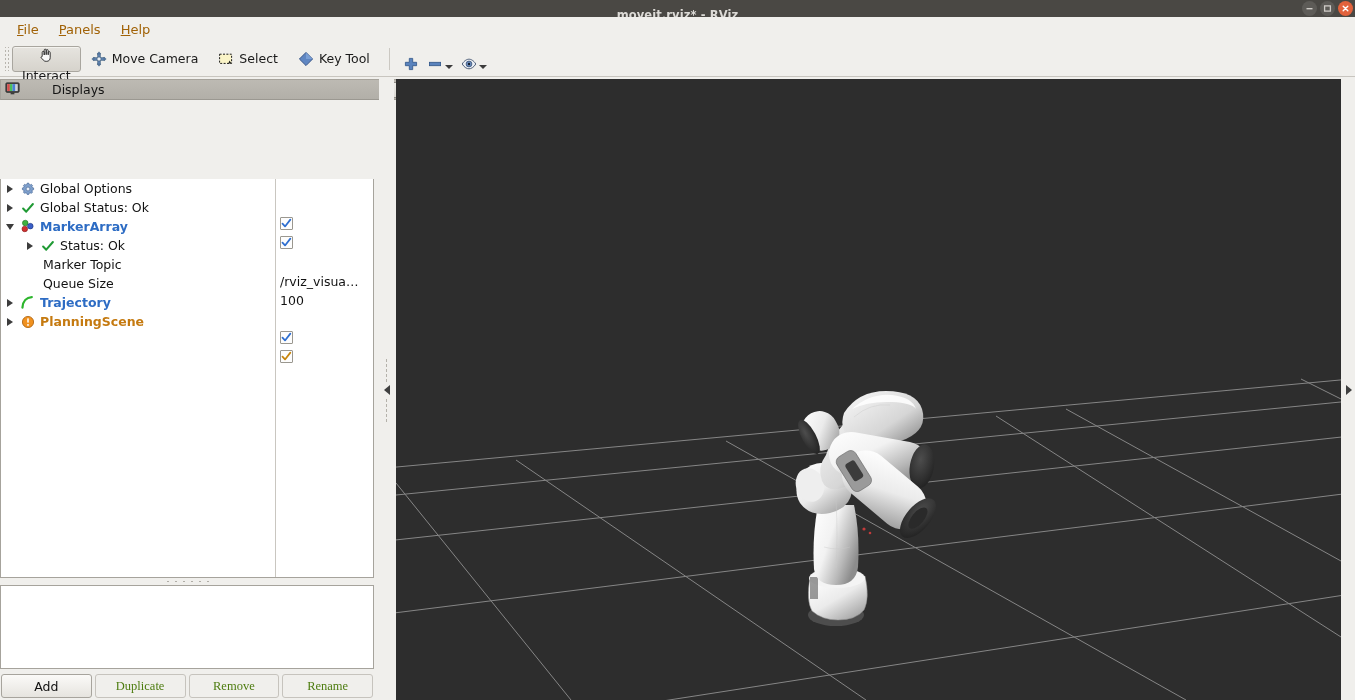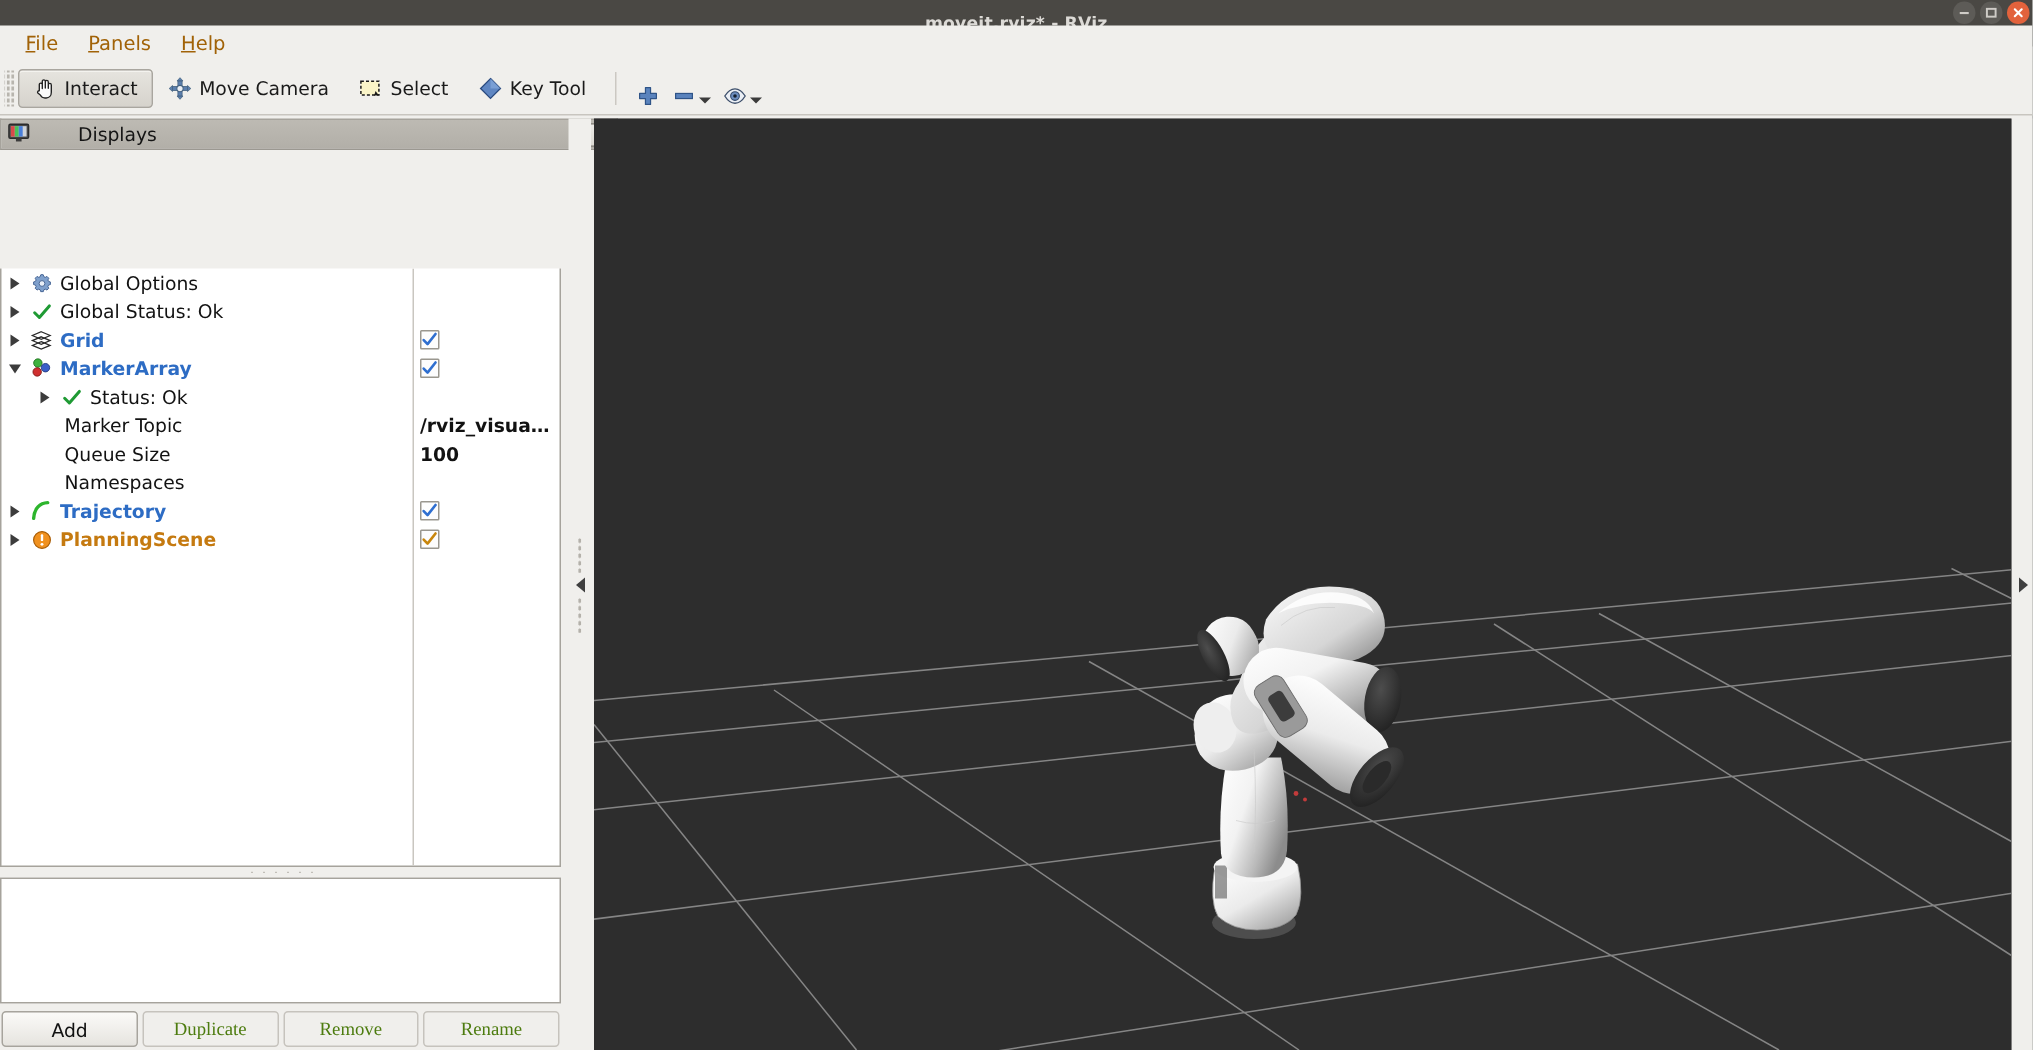--- a/index.html
+++ b/index.html
@@ -50,20 +50,21 @@
     background-size:3px 4px;background-position:1px 2px;background-repeat:repeat;}
   .tool{
     display:flex;align-items:center;gap:5px;height:26px;padding:0 9px;
     font-size:12.5px;border:1px solid transparent;border-radius:3px;cursor:default;
     white-space:nowrap;
   }
   .tool.active{
     background:linear-gradient(#e6e4df,#d6d3cc);
     border:1px solid #a9a69f;
     box-shadow:inset 0 1px 0 #f4f3ef;
+    flex-direction:column;
   }
   .tb-sep{width:1px;height:22px;background:#cbc8c2;margin:0 9px;}
   .tool-icon{width:16px;height:16px;display:flex;align-items:center;justify-content:center;}
   .tb-drop{
     display:flex;align-items:flex-end;height:26px;padding:0 4px;cursor:default;
   }
   .caret{width:0;height:0;border-left:4px solid transparent;border-right:4px solid transparent;
     border-top:4px solid #3b3b3b;margin-left:2px;margin-bottom:3px;}
 
   
@@ -97,21 +98,21 @@
   .arrow i{display:block;width:0;height:0;}
   .arrow.closed i{border-top:4.5px solid transparent;border-bottom:4.5px solid transparent;border-left:6px solid #3c3c3c;}
   .arrow.open i{border-left:4.5px solid transparent;border-right:4.5px solid transparent;border-top:6px solid #3c3c3c;}
   .ticon{width:19px;display:flex;justify-content:center;align-items:center;flex:none;}
   .tlabel{padding-left:3px;}
   .tlabel.plain{color:#121212;}
   .tlabel.blue{color:#2d6cc4;font-weight:bold;}
   .tlabel.orange{color:#c57a10;font-weight:bold;}
   .indent1{padding-left:20px;text-align:center;}
   .indent2{padding-left:39px;}
-  .vrow{height:19px;display:flex;align-items:center;padding-left:4px;font-size:12.5px;font-weight:bold;}
+  .vrow{height:19px;display:flex;padding-left:4px;font-size:12.5px;}
   .cbox{width:13px;height:13px;border:1px solid #9a978f;background:#fdfdfd;
         display:flex;align-items:center;justify-content:center;border-radius:1px;cursor:default;}
   .vtext{font-size:12.5px;color:#121212;}
 
   .splitter-grip{
     position:absolute;left:0;width:374px;height:7px;
     background:#f0efec;
     display:flex;align-items:center;justify-content:center;
   }
   .splitter-grip .dots{
@@ -325,35 +326,20 @@
               <i></i>
             </span>
           <span class="ticon">
             <svg width="14" height="14" viewBox="0 0 16 16">
               <path d="M2.4 8.6 L6 12.2 L13.6 3.4" stroke="#1f9a34" stroke-width="2.3" fill="none" stroke-linecap="round" stroke-linejoin="round"></path>
             </svg>
           </span>
           <span class="tlabel plain">Global Status: Ok</span>
         </div>
 
-        <div class="trow">
-          <span class="arrow closed">
-              <i></i>
-            </span>
-          <span class="ticon">
-            <svg width="15" height="15" viewBox="0 0 16 16">
-              <g fill="none" stroke="#2a2a2a" stroke-width="0.9">
-                <path d="M8 2.3 L14.3 5 L8 7.7 L1.7 5 Z"></path>
-                <path d="M8 5.9 L14.3 8.6 L8 11.3 L1.7 8.6 Z"></path>
-                <path d="M8 9.3 L14.3 12 L8 14.7 L1.7 12 Z"></path>
-              </g>
-            </svg>
-          </span>
-          <span class="tlabel blue">Grid</span>
-        </div>
 
         <div class="trow">
           <span class="arrow open">
               <i></i>
             </span>
           <span class="ticon">
             <svg width="15" height="15" viewBox="0 0 16 16">
               <circle cx="5.6" cy="4.3" r="3" fill="#3fb23f" stroke="#1e6e1e" stroke-width="0.6"></circle>
               <circle cx="5.1" cy="10.6" r="3" fill="#d03030" stroke="#7d1616" stroke-width="0.6"></circle>
               <circle cx="11" cy="7.6" r="3" fill="#3a5fc8" stroke="#1d3478" stroke-width="0.6"></circle>
@@ -375,23 +361,20 @@
         </div>
 
         <div class="trow indent2">
           <span class="tlabel plain">Marker Topic</span>
         </div>
 
         <div class="trow indent2">
           <span class="tlabel plain">Queue Size</span>
         </div>
 
-        <div class="trow indent2">
-          <span class="tlabel plain">Namespaces</span>
-        </div>
 
         <div class="trow">
           <span class="arrow closed">
               <i></i>
             </span>
           <span class="ticon">
             <svg width="15" height="15" viewBox="0 0 16 16">
               <path d="M2.6 13.4 C3 6.4 7 2.4 12.6 2.2" stroke="#2db52d" stroke-width="2.4" fill="none" stroke-linecap="round"></path>
             </svg>
           </span>

